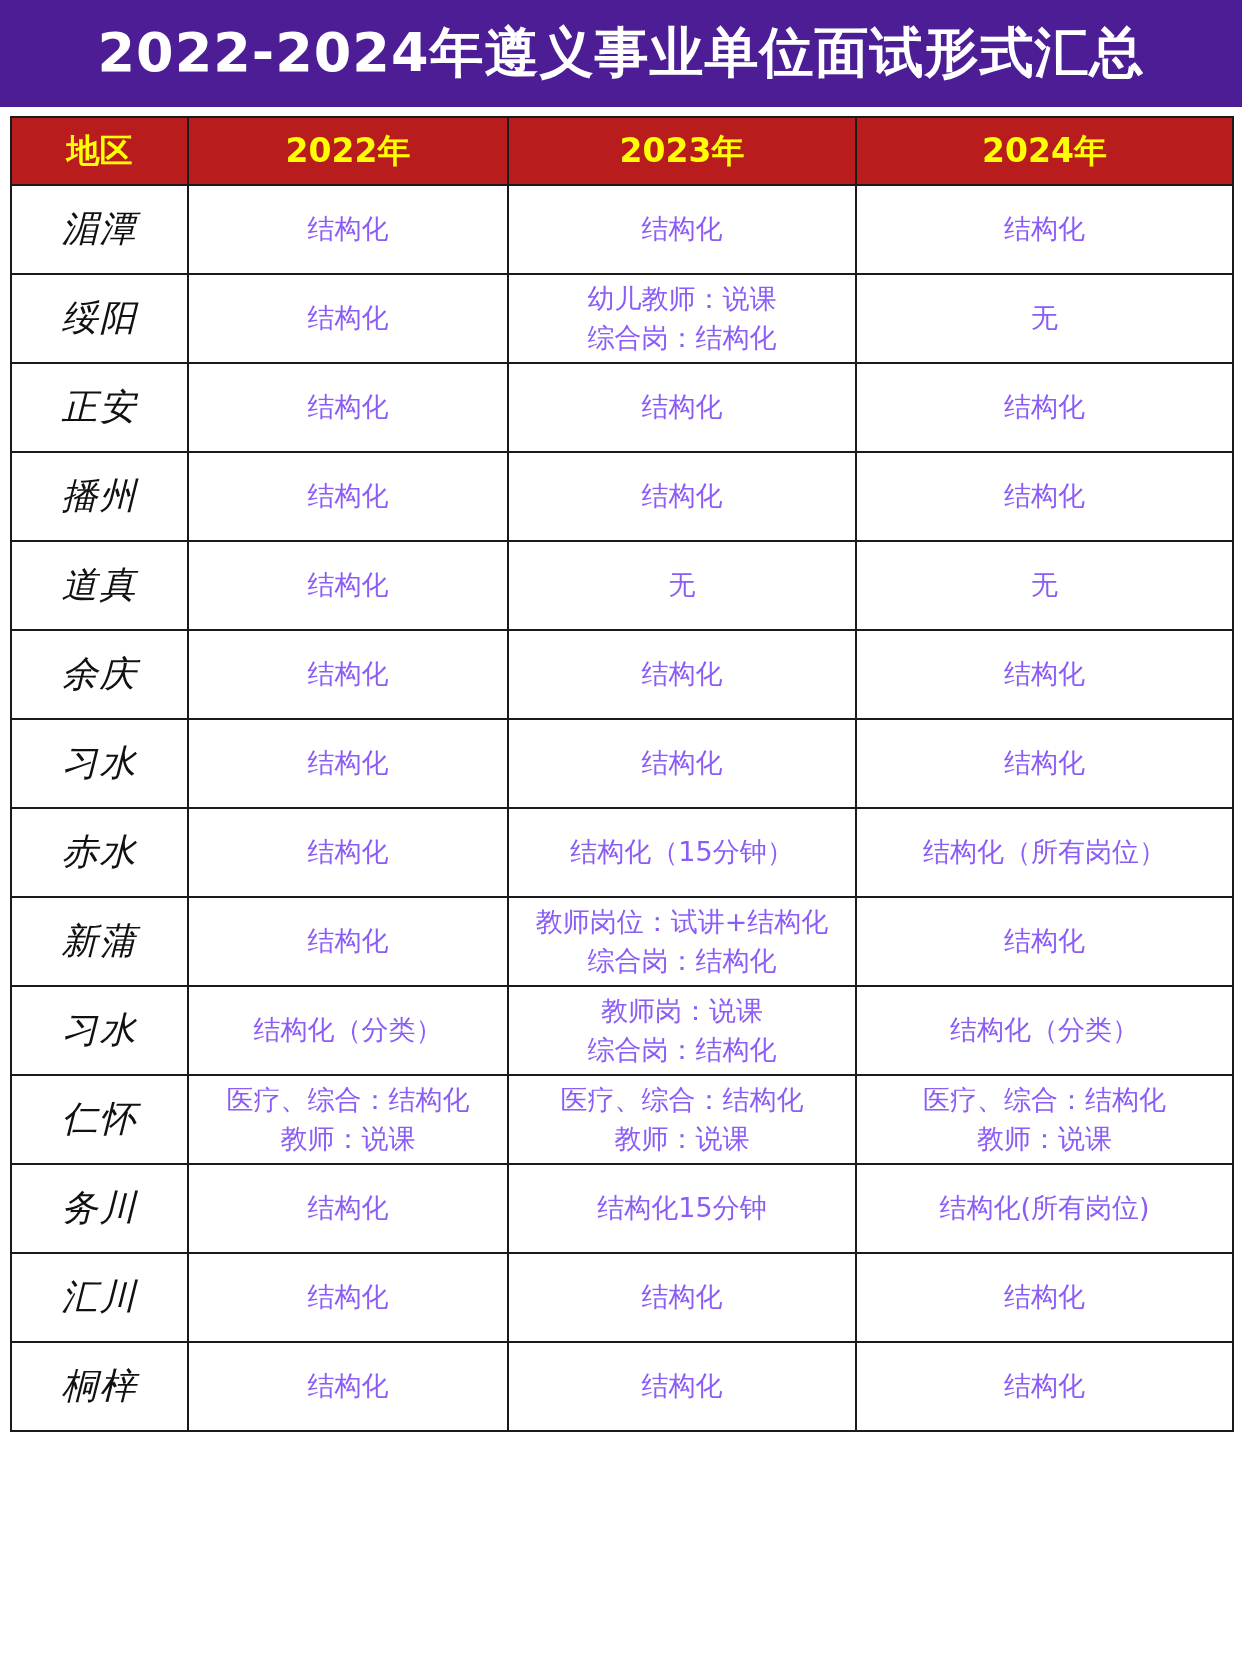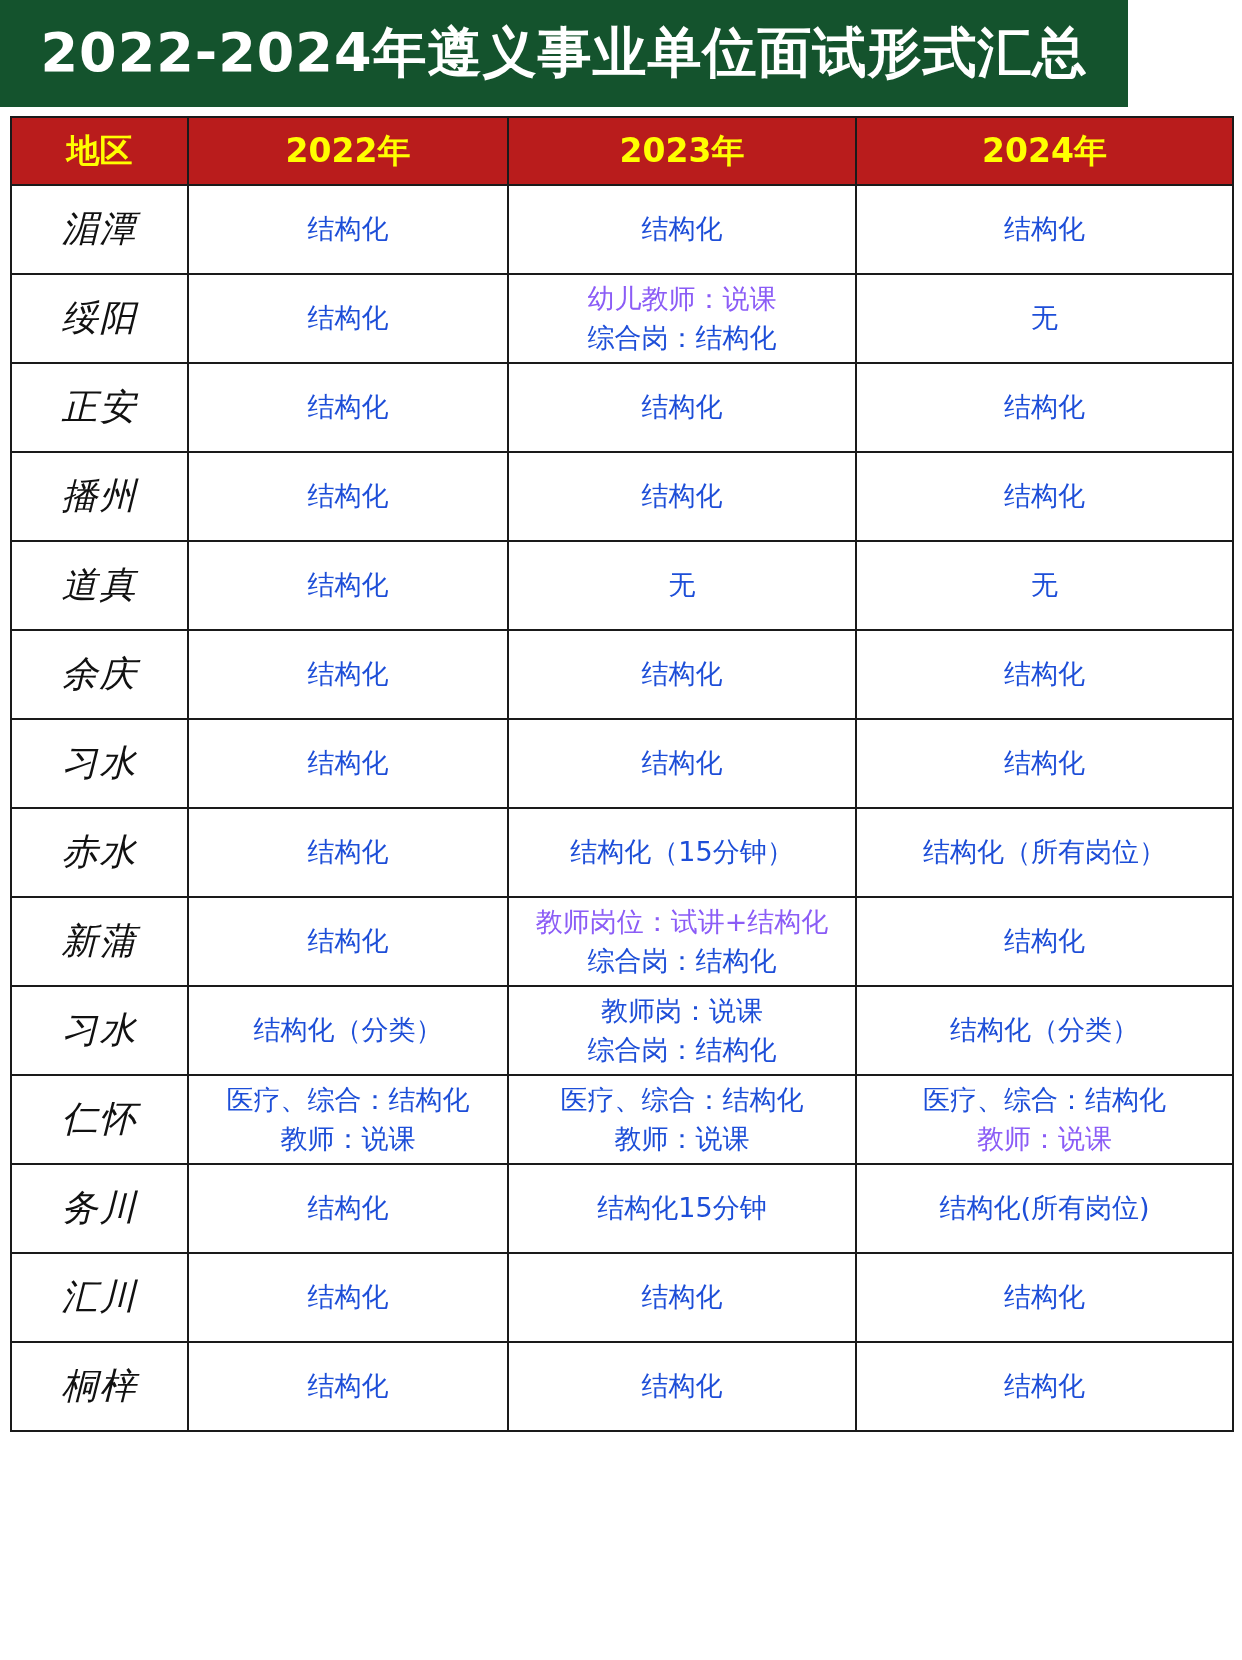--- a/index.html
+++ b/index.html
@@ -14,23 +14,23 @@
     overflow: hidden;
   }
   .page {
     width: 1242px;
     height: 1660px;
     position: relative;
     background: #ffffff;
     box-sizing: border-box;
   }
   .title-bar {
-    width: 1128px;
+    width: 1242px;
     height: 107px;
-    background: #14532d;
+    background: #4c1d95;
     display: flex;
     align-items: center;
     justify-content: center;
     box-sizing: border-box;
   }
   .title-text {
     color: #ffffff;
     font-size: 54px;
     font-weight: bold;
     letter-spacing: 1px;
@@ -84,21 +84,21 @@
     align-items: center;
     justify-content: center;
     gap: 2px;
     padding: 4px 6px;
   }
   .line-red {
     color: #8b5cf6;
     text-align: center;
   }
   .line-normal {
-    color: #1d4ed8;
+    color: #8b5cf6;
   }
   .nowrap { white-space: nowrap; }
 </style>
 </head>
 <body>
 
 <div class="page">
 
   <div class="title-bar">
     <div class="title-text">2022-2024年遵义事业单位面试形式汇总</div>

